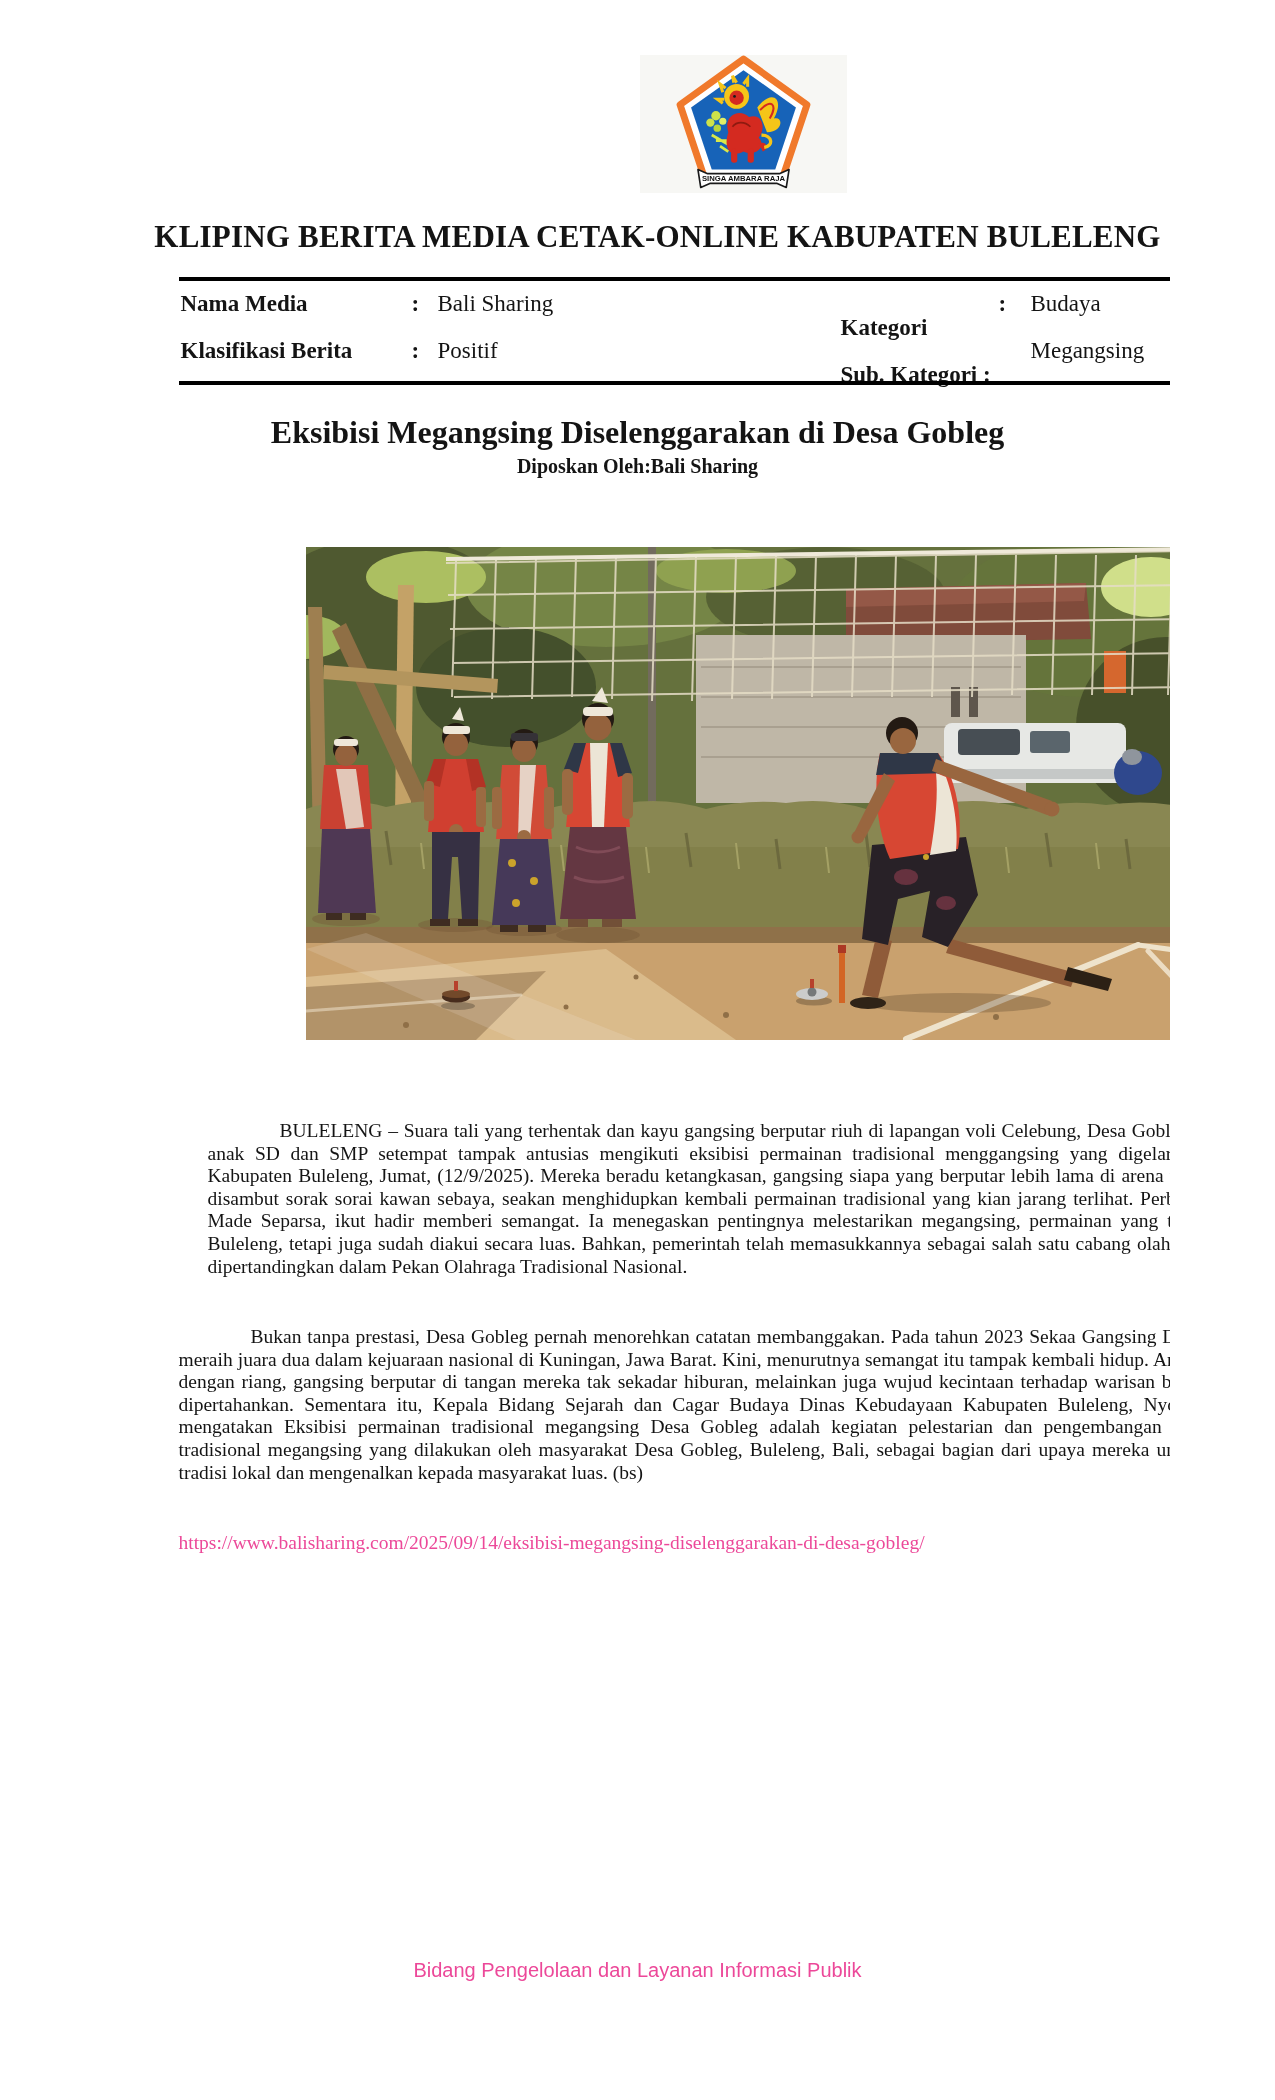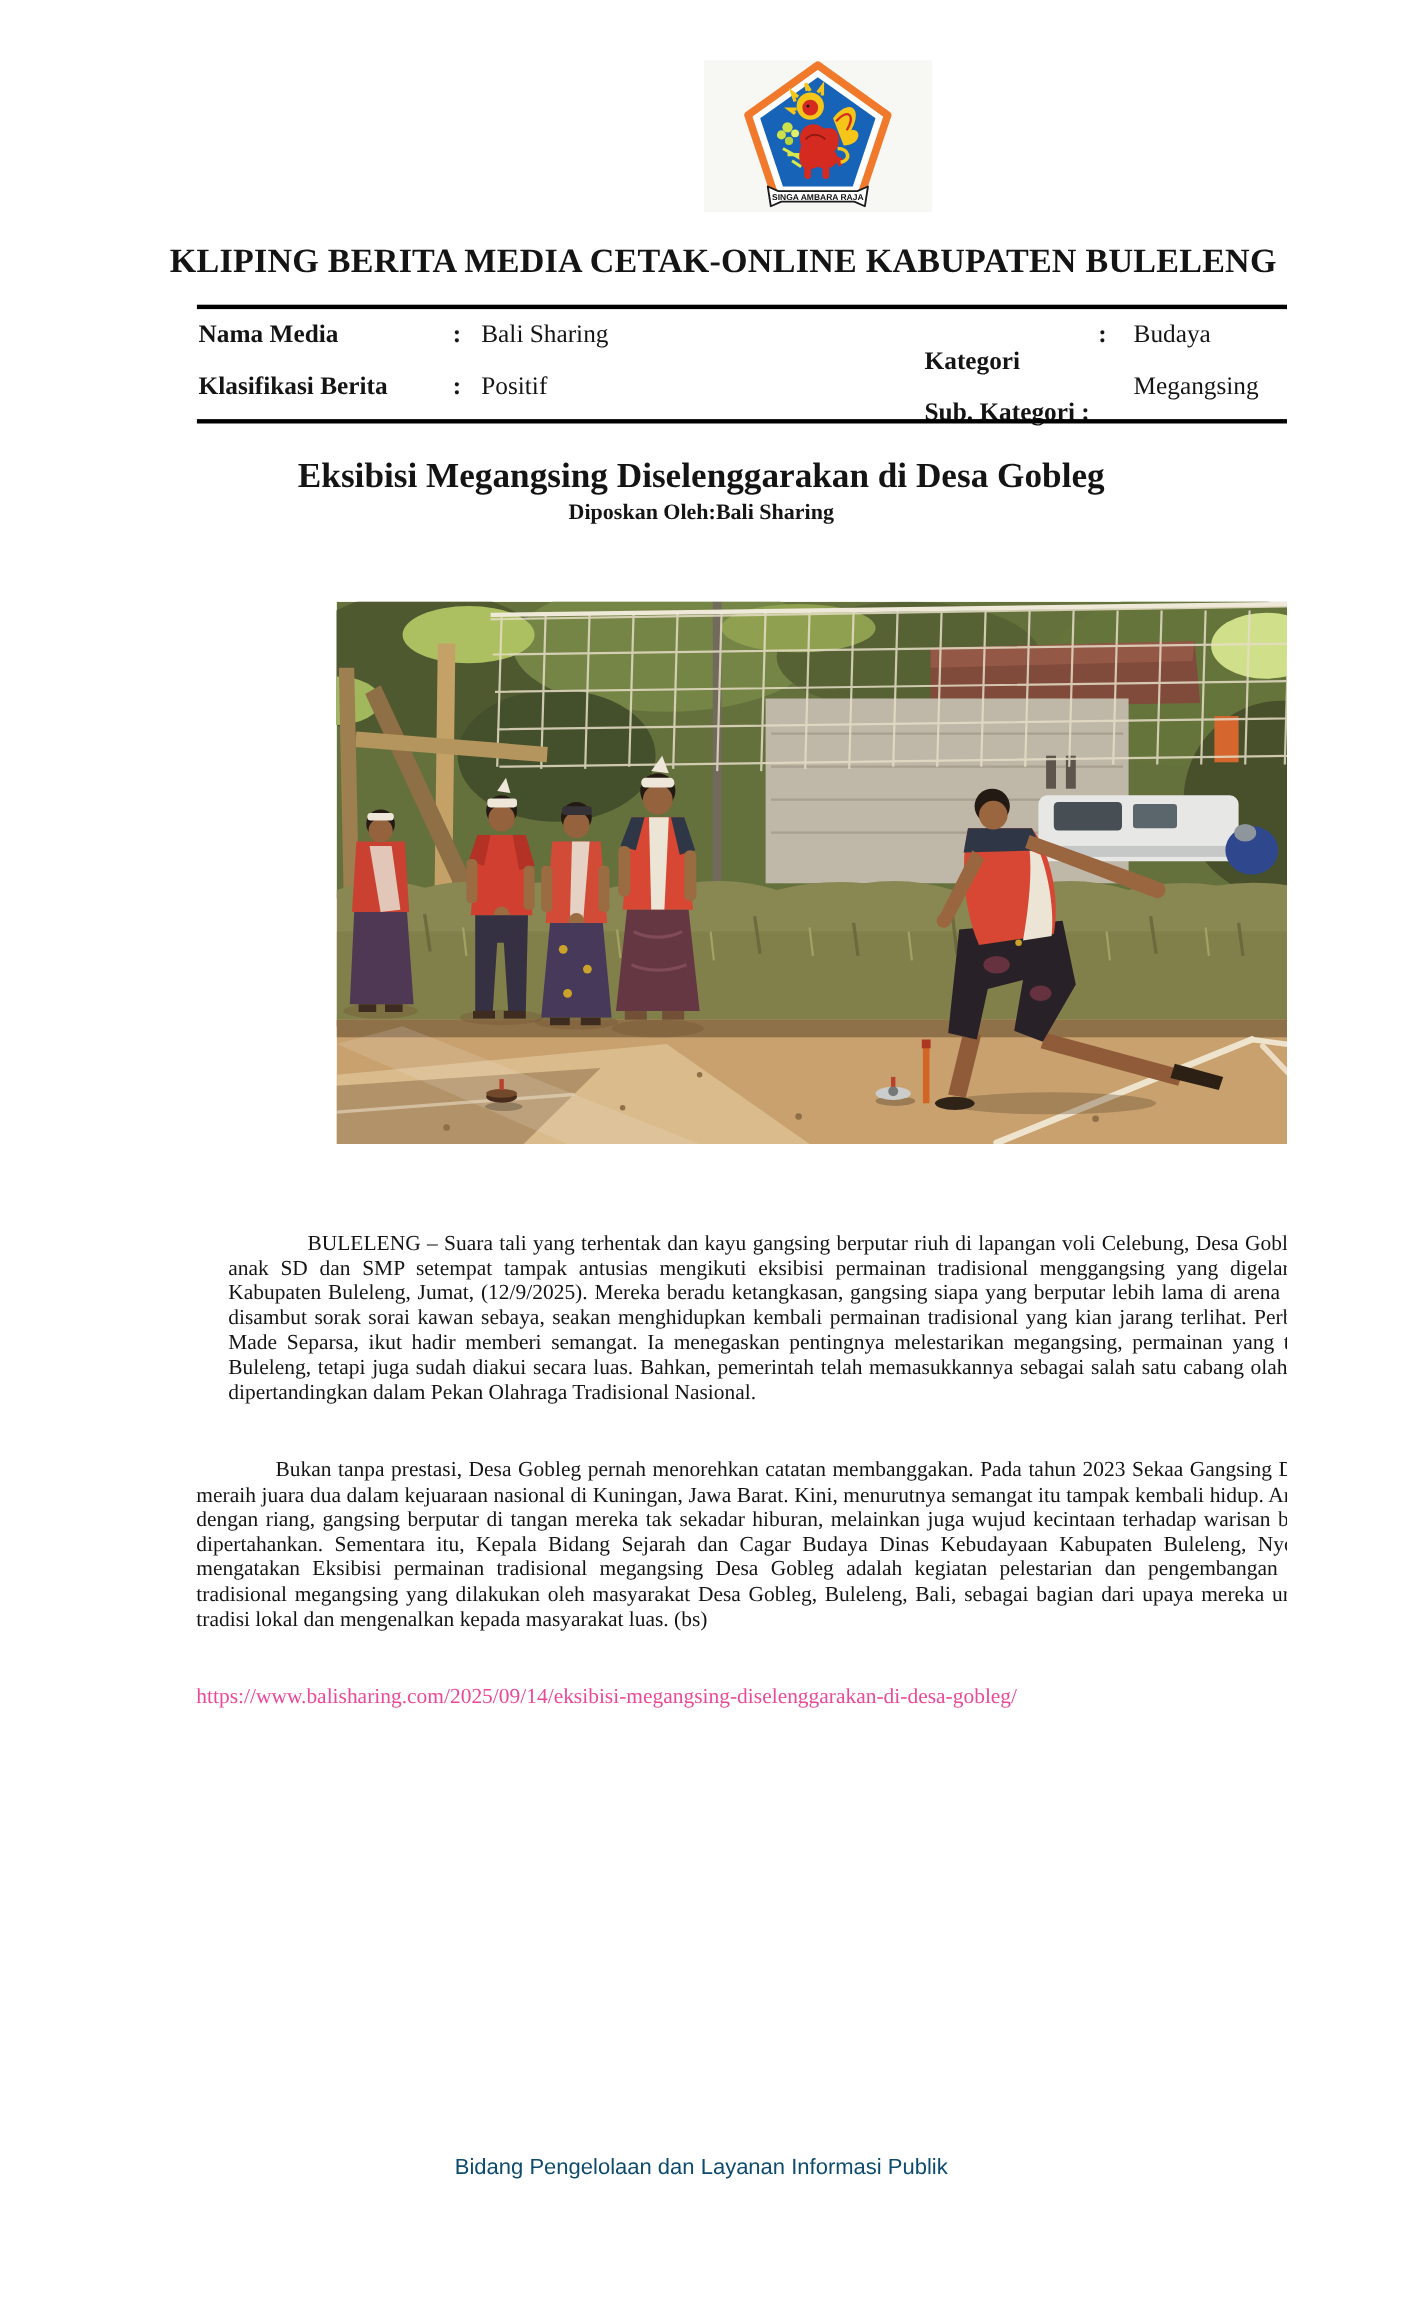--- a/index.html
+++ b/index.html
@@ -47,21 +47,21 @@
   }
   .par-1 { top:1120px;margin-left:29px; }
   .par-2 { top:1326px; }
   .source-url {
     position:absolute; left:73px; top:1532px; width:1129px;
     font-size:19.5px; font-weight:normal; color:#ec4899; text-decoration:none; display:block;
   }
   
   .footer-1 {
     position:absolute; top:1959px; left:0; width:100%; text-align:center;
-    font-family:"Liberation Sans", sans-serif; font-size:20px; color:#0c4a6e;
+    font-family:"Liberation Sans", sans-serif; font-size:20px; color:#ec4899;
   }
   .footer-2 {
     position:absolute; top:1985px; left:0; width:100%; text-align:center;
     font-size:23px; font-weight:bold; white-space:nowrap;
   }
 </style>
 </head>
 <body>
 
 <div class="page">

